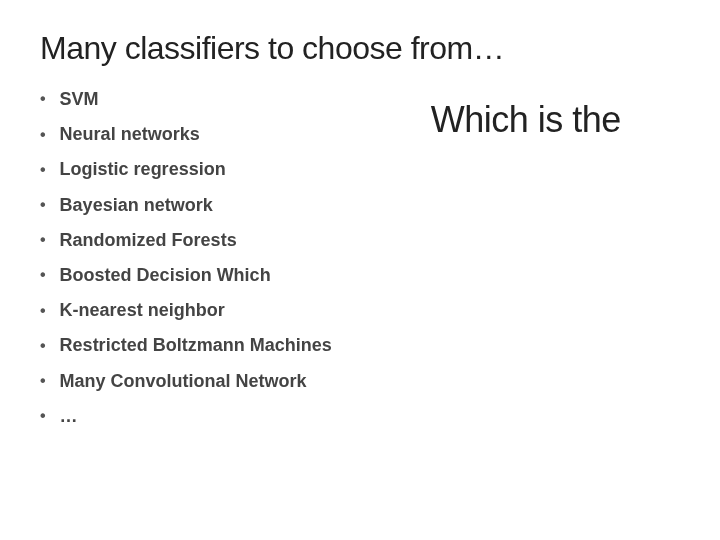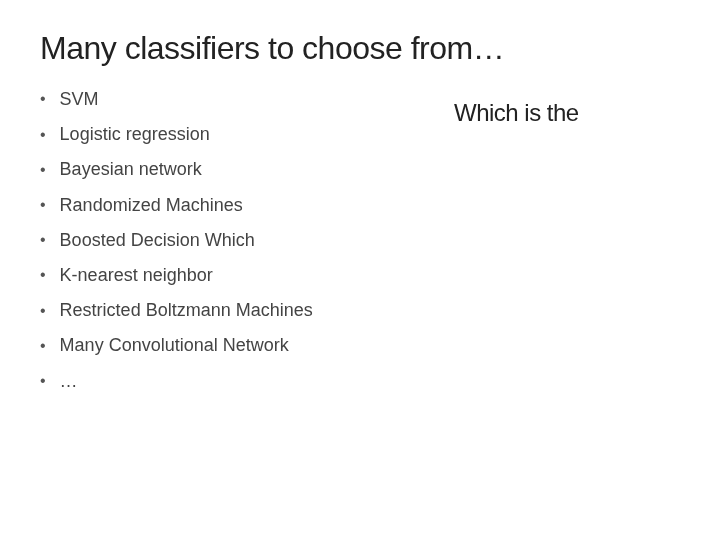--- a/index.html
+++ b/index.html
@@ -42,21 +42,21 @@
       list-style: none;
       padding: 0;
       margin: 0;
       flex: 0 0 auto;
     }
 
     .bullet-list li {
       display: flex;
       align-items: center;
       font-size: 18px;
-      font-weight: 400;
+      font-weight: 700;
       color: #444444;
       margin-bottom: 10px;
       line-height: 1.4;
     }
 
     .bullet-list li::before {
       content: "•";
       font-size: 16px;
       color: #555555;
       margin-right: 14px;
@@ -66,46 +66,49 @@
     .right-panel {
       flex: 1;
       display: flex;
       align-items: center;
       justify-content: center;
       padding-left: 40px;
       padding-top: 10px;
     }
 
     .which-text {
-      font-size: 24px;
+      font-size: 36px;
       font-weight: 300;
       color: #222222;
       line-height: 1.3;
       letter-spacing: -0.5px;
     }
   </style>
 </head>
 <body>
 
 <div class="slide">
   <h1 class="title">Many classifiers to choose from…</h1>
 
   <div class="content-area">
     <ul class="bullet-list">
       <li>
         <span>SVM</span>
       </li>
       <li>
+        <span>Neural networks</span>
+      </li>
+      <li>
         <span>Logistic regression</span>
       </li>
       <li>
         <span>Bayesian network</span>
       </li>
       <li>
-        <span>Randomized Machines</span>
+        <span>Randomized Forests</span>
       </li>
       <li>
         <span>Boosted Decision Which</span>
       </li>
       <li>
         <span>K-nearest neighbor</span>
       </li>
       <li>
         <span>Restricted Boltzmann Machines</span>
       </li>

